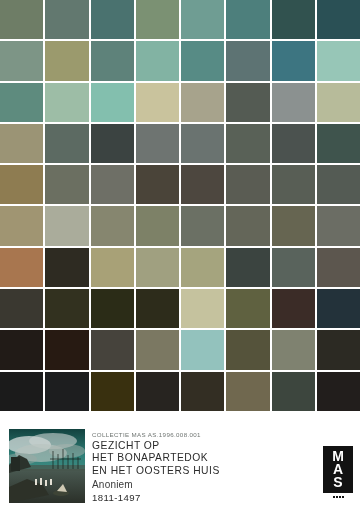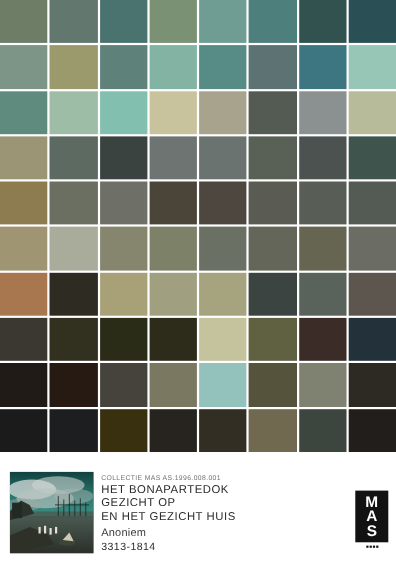--- a/index.html
+++ b/index.html
@@ -244,25 +244,25 @@
           <rect x="36" y="51" width="2" height="6"></rect>
           <rect x="41" y="50" width="2" height="6"></rect>
         </g>
         <ellipse cx="52" cy="64" rx="8" ry="3" fill="#3e4436"></ellipse>
         <path d="M48 62 L54 55 L58 63 Z" fill="#cfc9b4"></path>
       </svg>
     </div>
 
     <div id="caption">
       <div class="cap-collection">COLLECTIE MAS AS.1996.008.001</div>
+      <div class="cap-title">GEZICHT OP</div>
       <div class="cap-title">HET BONAPARTEDOK</div>
-      <div class="cap-title">GEZICHT OP</div>
-      <div class="cap-title">EN HET GEZICHT HUIS</div>
+      <div class="cap-title">EN HET OOSTERS HUIS</div>
       <div class="cap-maker">Anoniem</div>
-      <div class="cap-date">3313-1814</div>
+      <div class="cap-date">1811-1497</div>
     </div>
 
   </div>
 
   <div id="mas-logo">
     <div id="mas-mark">
         <span>M</span>
         <span>A</span>
         <span>S</span>
       </div>

